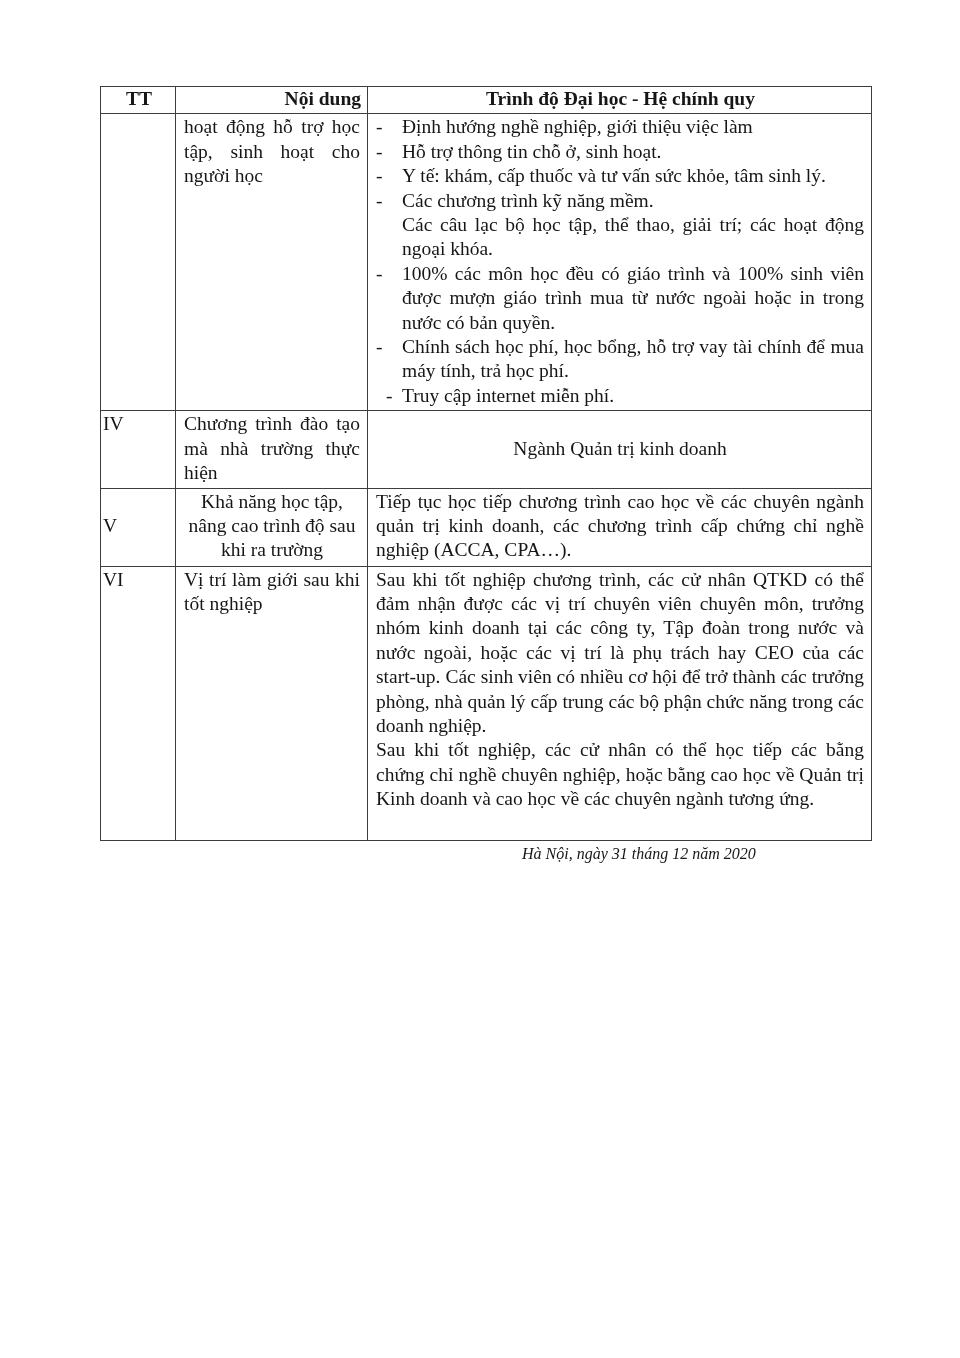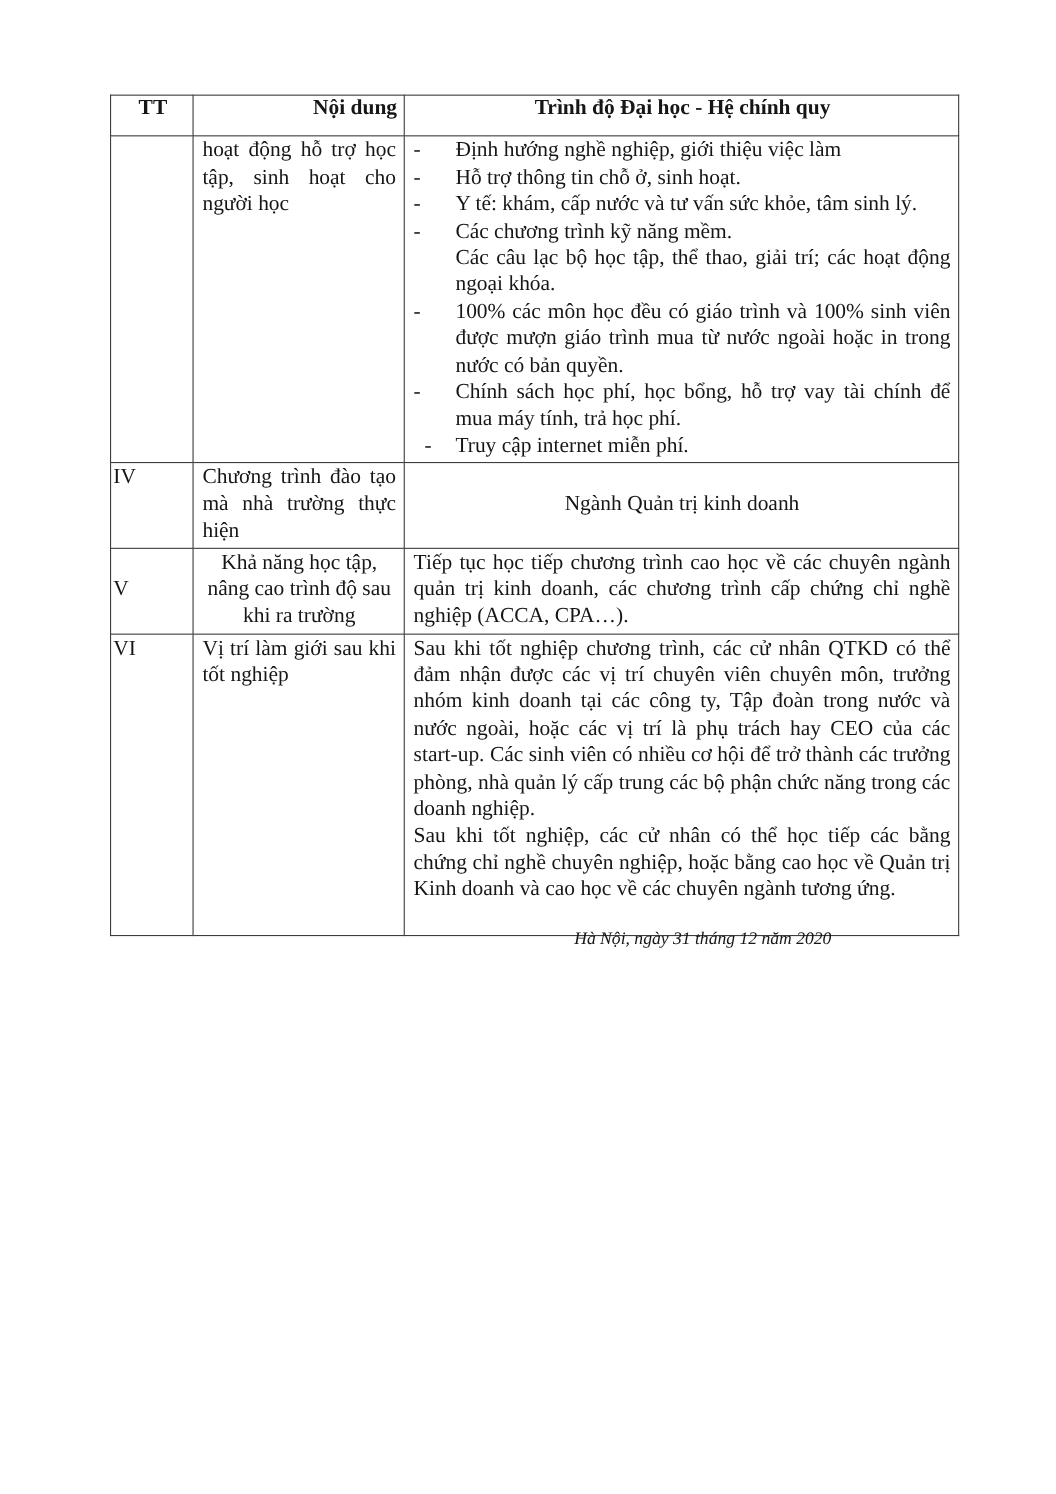--- a/index.html
+++ b/index.html
@@ -27,21 +27,21 @@
     font-size: 19.5px;
     line-height: 24.4px;
     padding: 1px 6px 2px 8px;
     vertical-align: top;
     overflow: hidden;
   }
   .doc-table th {
     font-weight: bold;
     height: 23px;
     padding-top: 0;
-    padding-bottom: 12px;
+    padding-bottom: 2px;
   }
   th.h-tt { text-align: center; }
   th.h-nd { text-align: right; }
   th.h-td { text-align: center; }
 
   td.tt-cell {
     padding-left: 2px;
     padding-right: 2px;
   }
   td.tt-middle { vertical-align: middle; }
@@ -55,21 +55,20 @@
 
   .bullet { display: flex; }
   .bullet .marker {
     flex: 0 0 26px;
     width: 26px;
   }
   .bullet.indent-more .marker { text-indent: 10px; }
   .bullet .btext {
     flex: 1 1 auto;
     text-align: justify;
-    margin-left: 12px;
   }
   .content-cell p {
     margin: 0;
     text-align: justify;
   }
   .date-line {
     position: absolute;
     left: 522px;
     top: 845px;
     margin: 0;
@@ -109,21 +108,21 @@
           <div class="bullet">
             <span class="marker">-</span>
             <span class="btext">Định hướng nghề nghiệp, giới thiệu việc làm</span>
           </div>
           <div class="bullet">
             <span class="marker">-</span>
             <span class="btext">Hỗ trợ thông tin chỗ ở, sinh hoạt.</span>
           </div>
           <div class="bullet">
             <span class="marker">-</span>
-            <span class="btext">Y tế: khám, cấp nước và tư vấn sức khỏe, tâm sinh lý.</span>
+            <span class="btext">Y tế: khám, cấp thuốc và tư vấn sức khỏe, tâm sinh lý.</span>
           </div>
           <div class="bullet">
             <span class="marker">-</span>
             <span class="btext">Các chương trình kỹ năng mềm.</span>
           </div>
           <div class="bullet">
             <span class="marker"></span>
             <span class="btext">Các câu lạc bộ học tập, thể thao, giải trí; các hoạt động ngoại khóa.</span>
           </div>
           <div class="bullet">

